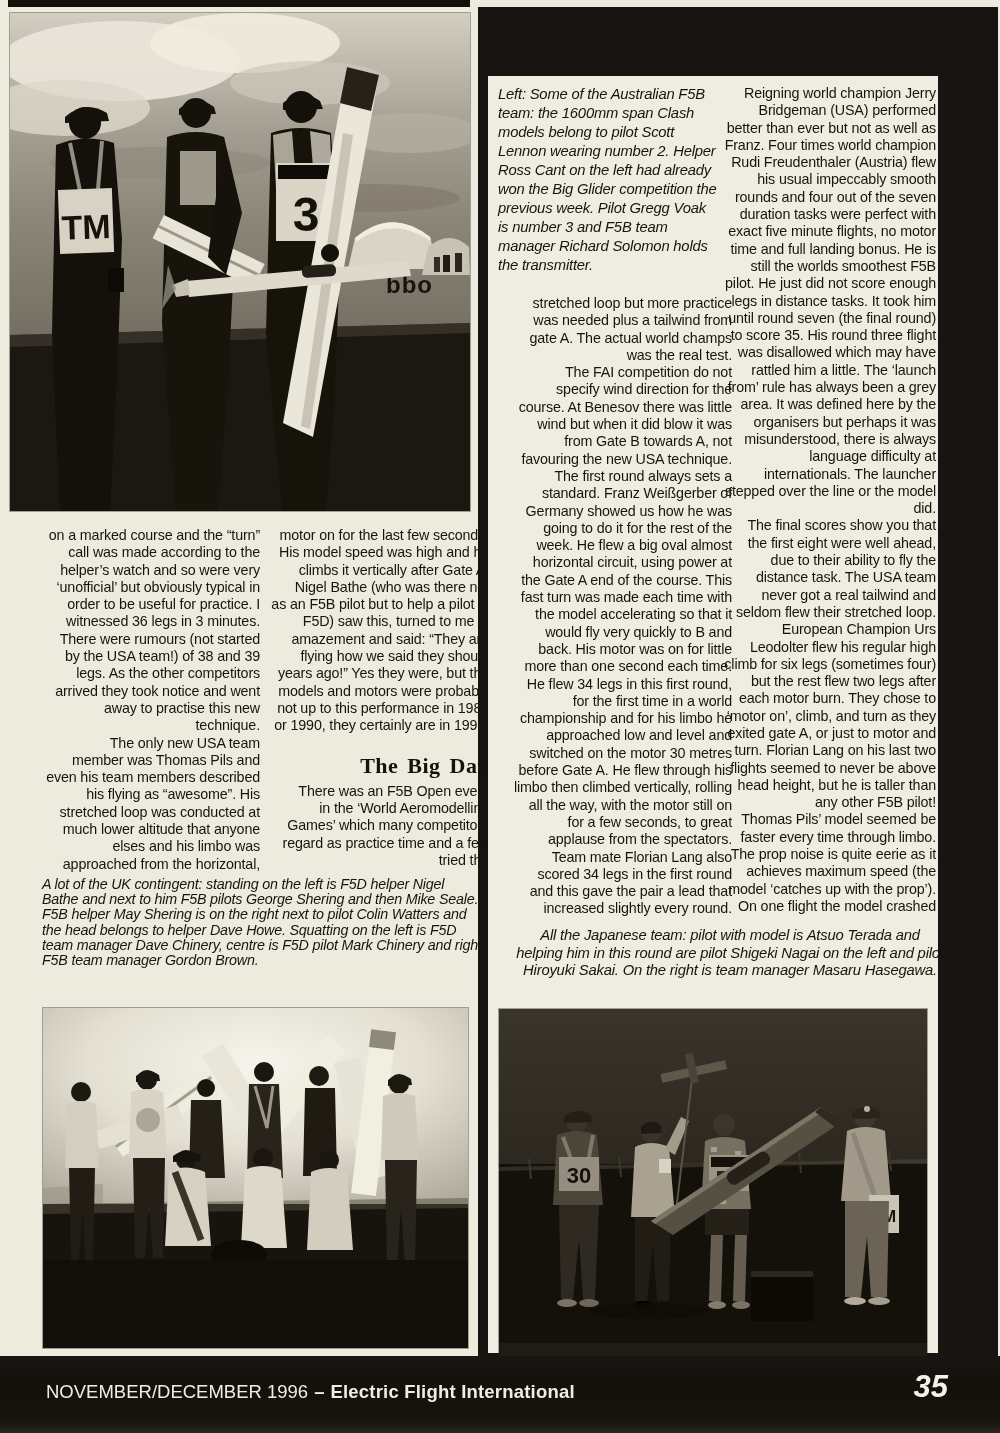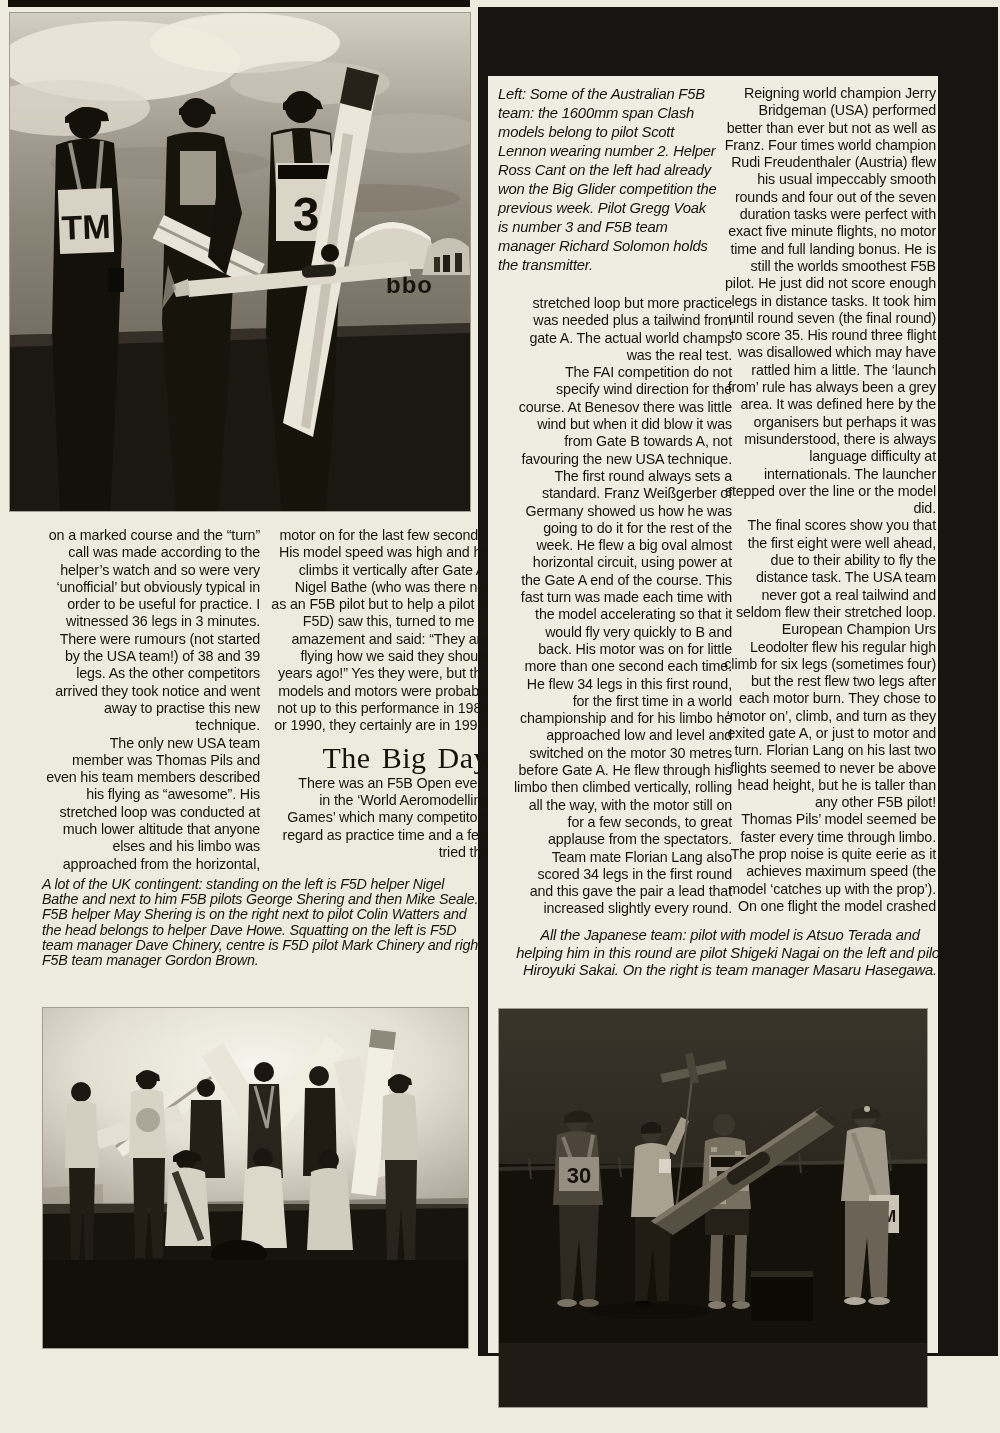--- a/index.html
+++ b/index.html
@@ -9,22 +9,22 @@
   .abs{position:absolute;}
   .top-rule{left:8px;top:0;width:462px;height:7px;background:#131009;}
   .panel{left:478px;top:7px;width:520px;height:1349px;background:#181411;}
   .whitebox{left:488px;top:76px;width:450px;height:1277px;background:#efece2;}
   .photo{overflow:hidden;outline:1px solid rgba(20,15,5,.35);background:#201c15;}
   .photo svg{display:block;}
   
   .col{font-size:14.3px;line-height:17.3px;letter-spacing:-0.15px;text-align:right;}
   .p{margin:0;}
   .ind{text-indent:20px;}
-  .bigday{font-family:"Liberation Serif",serif;font-weight:normal;font-size:30px;
-          letter-spacing:.5px;word-spacing:3px;margin:14px 0 9px 0;color:#17130c;}
+  .bigday{font-family:"Liberation Serif",serif;font-weight:bold;font-size:22px;
+          letter-spacing:.5px;word-spacing:3px;margin:22px 0 9px 0;color:#17130c;}
   
   .cap{font-weight:normal;font-style:italic;letter-spacing:-0.2px;}
   .cap-aus{font-size:14.8px;line-height:19px;}
   .cap-uk{font-size:14.3px;line-height:15.2px;}
   .cap-jp{font-size:14.8px;line-height:17.6px;}
   
   .footer{left:0;top:1356px;width:1000px;height:77px;
           background:linear-gradient(180deg,#191512 0%,#14110c 40%,#17130f 85%,#2a2620 100%);}
   .footer-left{position:absolute;left:46px;top:25px;font-size:18.5px;color:#efede6;white-space:nowrap;}
   .footer-left .dash{font-weight:bold;padding:0 6px;}
@@ -301,14 +301,20 @@
           <ellipse cx="356" cy="292" rx="11" ry="4" fill="#b3ac9d"></ellipse>
           <ellipse cx="380" cy="292" rx="11" ry="4" fill="#a59e90"></ellipse>
         </g>
         <rect x="252" y="262" width="62" height="50" fill="#0c0a05"></rect>
         <path d="M252,262 L314,262 L314,268 L252,268 Z" fill="#2b271f"></path>
         <ellipse cx="150" cy="302" rx="60" ry="8" fill="#0e0c07" opacity=".8"></ellipse>
       </svg>
     </div>
   </div>
 
+  <div class="abs footer">
+    <div class="footer-left">
+      <span>NOVEMBER/DECEMBER 1996</span><span class="dash">–</span><span class="mag">Electric Flight International</span>
+    </div>
+    <div class="pagenum">35</div>
+  </div>
 
 </div>
 
 </body></html>

